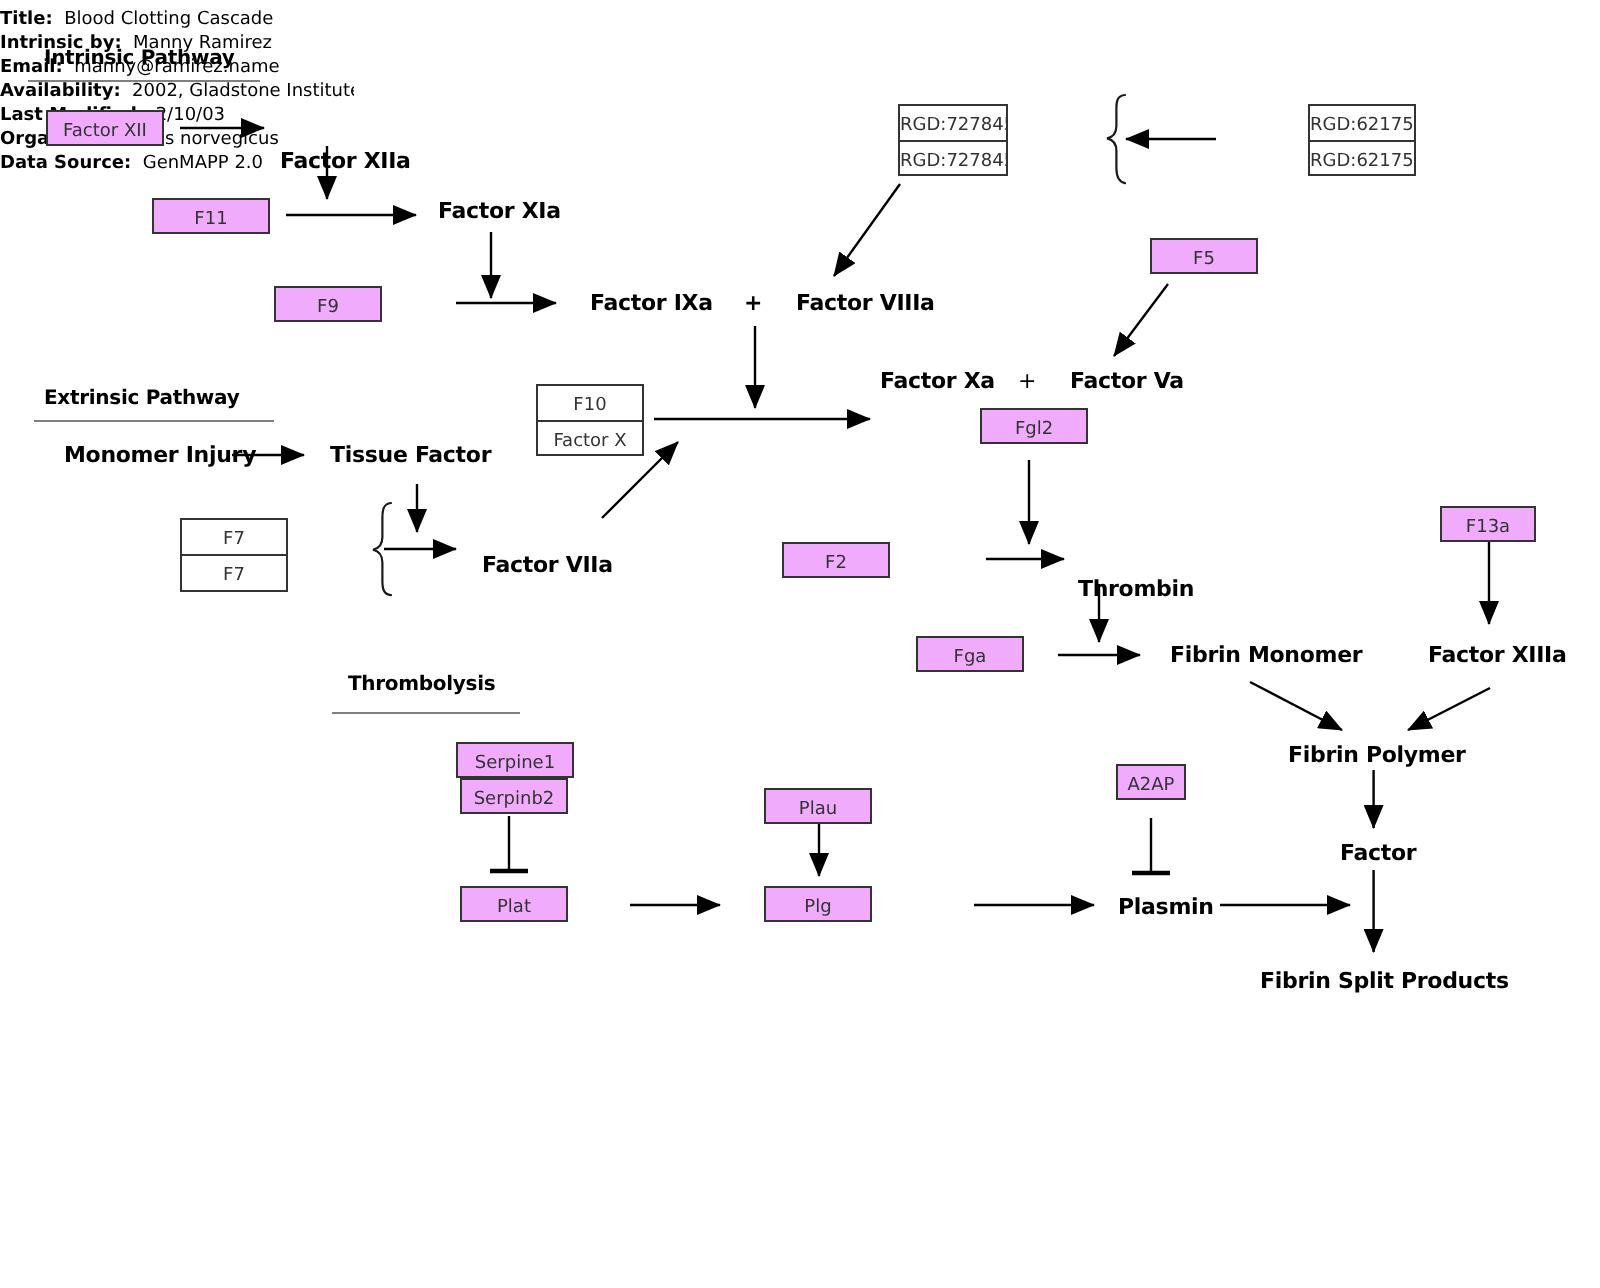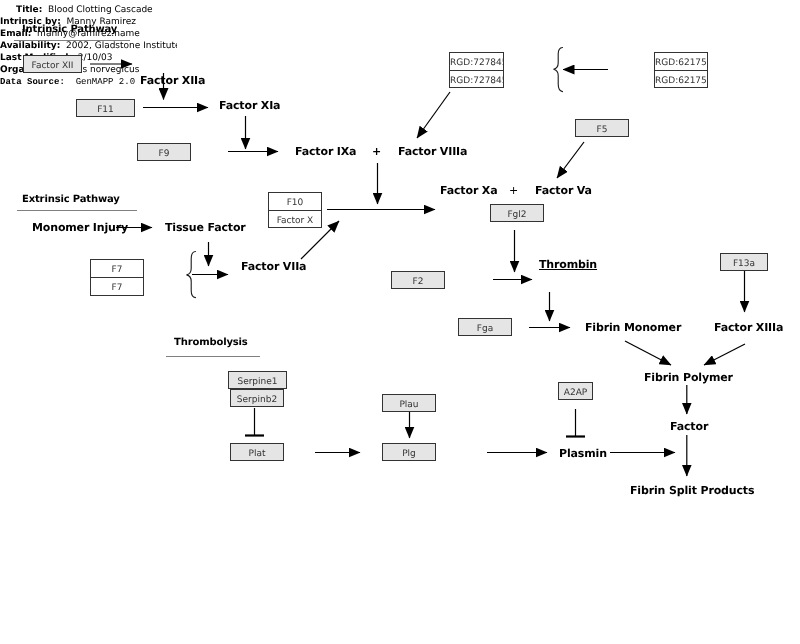--- a/index.html
+++ b/index.html
@@ -9,42 +9,42 @@
        -webkit-font-smoothing:antialiased;text-rendering:geometricPrecision;}
   #root{position:absolute;left:0;top:0;width:800px;height:644px;}
   #info-block{position:absolute;left:0;top:0;width:177px;height:92px;overflow:hidden;}
   .meta-row{position:absolute;left:0;font-size:9px;white-space:nowrap;}
   .meta-key{font-weight:bold;}
   .meta-val{font-weight:normal;}
   .sec-title{position:absolute;font-size:10px;font-weight:bold;white-space:nowrap;letter-spacing:-0.15px;}
   .sec-rule{position:absolute;height:1px;background:#808080;}
   .node{position:absolute;font-size:11px;font-weight:bold;white-space:nowrap;letter-spacing:-0.15px;}
   .gene{position:absolute;box-sizing:border-box;border:1px solid #333;
-        background:#e5e5e5;font-size:9px;color:#333;text-align:center;
+        background:#f0abfc;font-size:9px;color:#333;text-align:center;
         overflow:hidden;white-space:nowrap;line-height:20px;}
   .gstack{position:absolute;box-sizing:border-box;border:1px solid #333;
         background:#ffffff;overflow:hidden;}
   .gcell{box-sizing:border-box;font-size:9px;color:#333;text-align:center;
         overflow:hidden;white-space:nowrap;line-height:20px;height:17px;}
   .gcell.second{border-top:1px solid #333;}
   #edges{position:absolute;left:0;top:0;}
 </style>
 </head>
 <body>
 
 <div id="root">
 
   <div id="info-block">
-    <div class="meta-row" style="top:5px;padding-left:16px;"><span class="meta-key">Title:</span>&nbsp;&nbsp;<span class="meta-val">Blood Clotting Cascade</span></div>
+    <div class="meta-row" style="top:5px;"><span class="meta-key">Title:</span>&nbsp;&nbsp;<span class="meta-val">Blood Clotting Cascade</span></div>
     <div class="meta-row" style="top:17px;"><span class="meta-key">Intrinsic by:</span>&nbsp;&nbsp;<span class="meta-val">Manny Ramirez</span></div>
     <div class="meta-row" style="top:29px;"><span class="meta-key">Email:</span>&nbsp;&nbsp;<span class="meta-val">manny@ramirez.name</span></div>
     <div class="meta-row" style="top:41px;"><span class="meta-key">Availability:</span>&nbsp;&nbsp;<span class="meta-val">2002, Gladstone Institutes</span></div>
     <div class="meta-row" style="top:53px;"><span class="meta-key">Last Modified:</span>&nbsp;&nbsp;<span class="meta-val">2/10/03</span></div>
     <div class="meta-row" style="top:65px;"><span class="meta-key">Organism:</span>&nbsp;&nbsp;<span class="meta-val">Rattus norvegicus</span></div>
-    <div class="meta-row" style="top:77px;font-family:Liberation Mono, monospace;"><span class="meta-key">Data Source:</span>&nbsp;&nbsp;<span class="meta-val">GenMAPP 2.0</span></div>
+    <div class="meta-row" style="top:77px;"><span class="meta-key">Data Source:</span>&nbsp;&nbsp;<span class="meta-val">GenMAPP 2.0</span></div>
   </div>
 
   <div class="sec-title" style="left:22px;top:24px;">Intrinsic Pathway</div>
   <div class="sec-rule" style="left:14px;top:40px;width:116px;"></div>
 
   <div class="sec-title" style="left:22px;top:194px;">Extrinsic Pathway</div>
   <div class="sec-rule" style="left:17px;top:210px;width:120px;"></div>
 
   <div class="sec-title" style="left:174px;top:337px;">Thrombolysis</div>
   <div class="sec-rule" style="left:166px;top:356px;width:94px;"></div>
@@ -97,22 +97,22 @@
   <div class="node" style="left:140px;top:74px;">Factor XIIa</div>
   <div class="node" style="left:219px;top:99px;">Factor XIa</div>
   <div class="node" style="left:295px;top:145px;">Factor IXa</div>
   <div class="node" style="left:372px;top:145px;">+</div>
   <div class="node" style="left:398px;top:145px;">Factor VIIIa</div>
   <div class="node" style="left:440px;top:184px;">Factor Xa</div>
   <div class="node" style="left:509px;top:184px;font-weight:normal;">+</div>
   <div class="node" style="left:535px;top:184px;">Factor Va</div>
   <div class="node" style="left:32px;top:221px;">Monomer Injury</div>
   <div class="node" style="left:165px;top:221px;">Tissue Factor</div>
-  <div class="node" style="left:241px;top:260px;text-align:center;">Factor VIIa</div>
-  <div class="node" style="left:539px;top:258px;text-decoration:underline;">Thrombin</div>
+  <div class="node" style="left:241px;top:276px;text-align:center;">Factor VIIa</div>
+  <div class="node" style="left:539px;top:288px;">Thrombin</div>
   <div class="node" style="left:585px;top:321px;">Fibrin Monomer</div>
   <div class="node" style="left:714px;top:321px;">Factor XIIIa</div>
   <div class="node" style="left:644px;top:371px;">Fibrin Polymer</div>
   <div class="node" style="left:670px;top:420px;">Factor</div>
   <div class="node" style="left:559px;top:447px;">Plasmin</div>
   <div class="node" style="left:630px;top:484px;">Fibrin Split Products</div>
 
   <div class="gene" style="left:23px;top:55px;width:59px;height:18px;">Factor XII</div>
   <div class="gene" style="left:76px;top:99px;width:59px;height:18px;">F11</div>
   <div class="gene" style="left:137px;top:143px;width:54px;height:18px;">F9</div>

